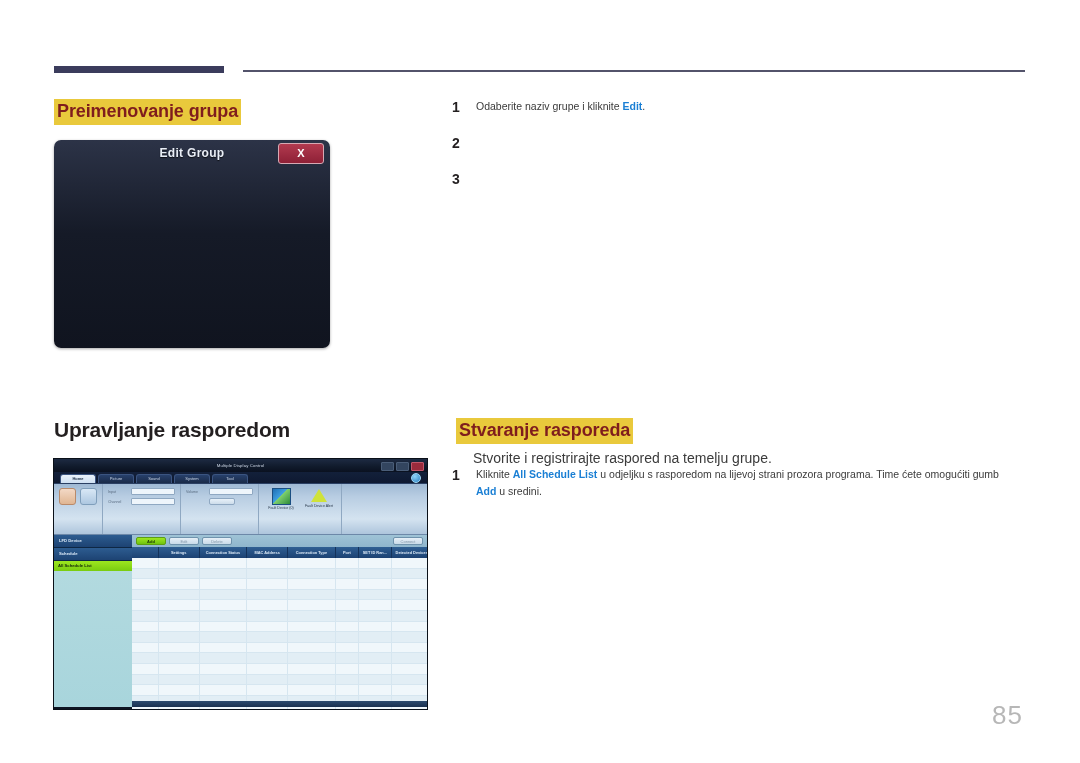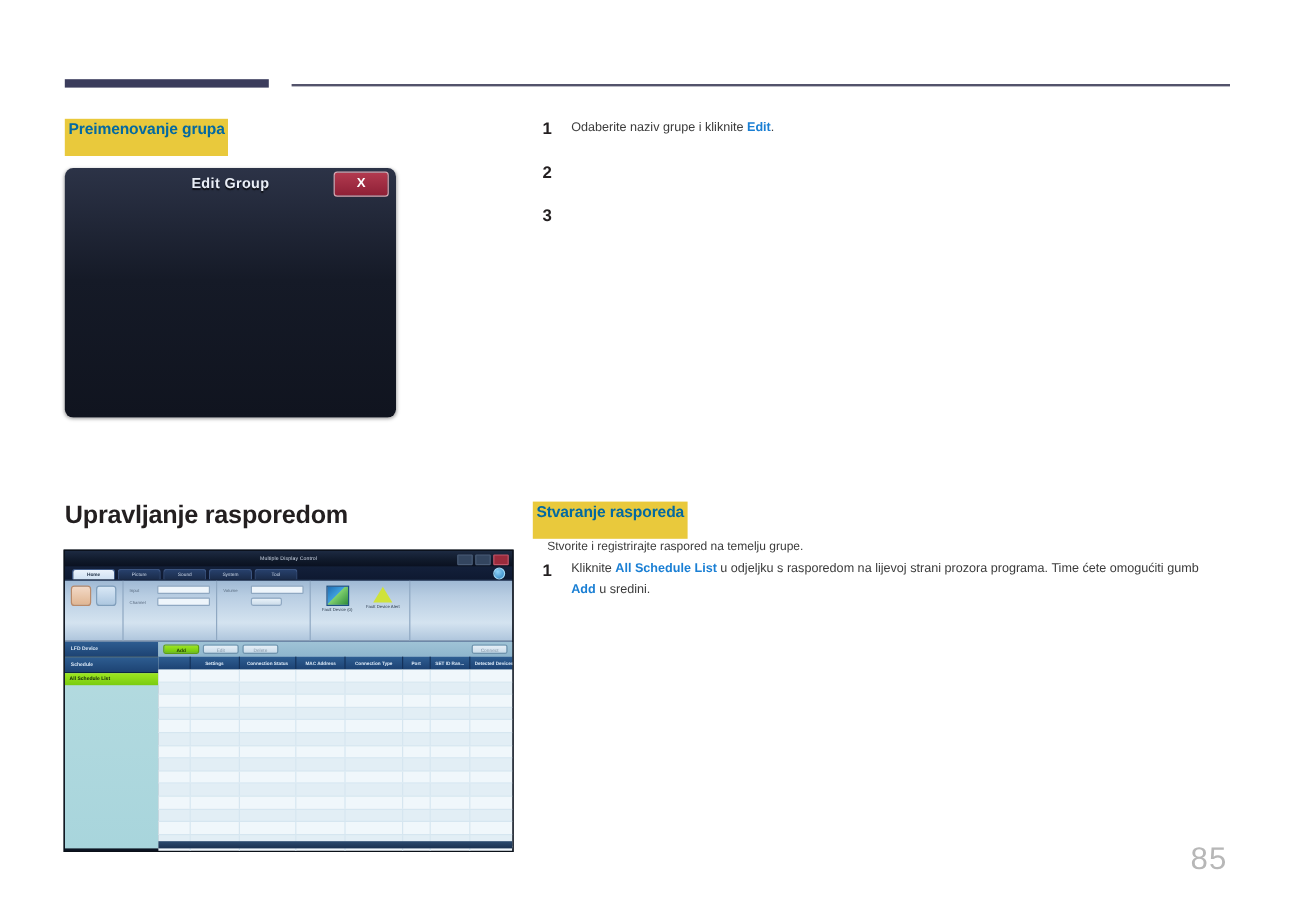--- a/index.html
+++ b/index.html
@@ -26,31 +26,31 @@
   #top-rule-thin {
     position: absolute;
     left: 243px; top: 70px;
     width: 782px; height: 2px;
     background: #53536b;
   }
 
   
   .hl-heading {
     position: absolute;
-    font-size: 13px;
-    font-weight: bold;
-    color: #0369a1;
+    font-size: 18px;
+    font-weight: bold;
+    color: #7f1d1d;
     background: #e9c93c;
-    padding: 2px 3px 14px 3px;
+    padding: 2px 3px 3px 3px;
     line-height: 1.15;
     letter-spacing: -0.1px;
     white-space: nowrap;
   }
   #heading-rename-groups { left: 54px; top: 99px; }
-  #heading-create-schedule { left: 444px; top: 418px; }
+  #heading-create-schedule { left: 456px; top: 418px; }
 
   #heading-schedule-mgmt {
     position: absolute;
     left: 54px; top: 418px;
     font-size: 21px;
     font-weight: bold;
     color: #231f20;
     letter-spacing: -0.2px;
     white-space: nowrap;
   }
@@ -80,22 +80,22 @@
     line-height: 1.62;
     flex: 1;
   }
   .num-text b { color: #1a7fd4; font-weight: bold; }
 
   #list-rename-groups { left: 452px; top: 98px; width: 580px; }
   #list-create-schedule { left: 452px; top: 466px; width: 570px; }
 
   #intro-create-schedule {
     position: absolute;
-    left: 456px; top: 448px;
-    font-size: 10px;
+    left: 473px; top: 448px;
+    font-size: 14px;
     color: #3b3b3b;
     line-height: 1.5;
     white-space: nowrap;
   }
 
   
   #edit-group-dialog {
     position: absolute;
     left: 54px; top: 140px;
     width: 276px; height: 208px;

